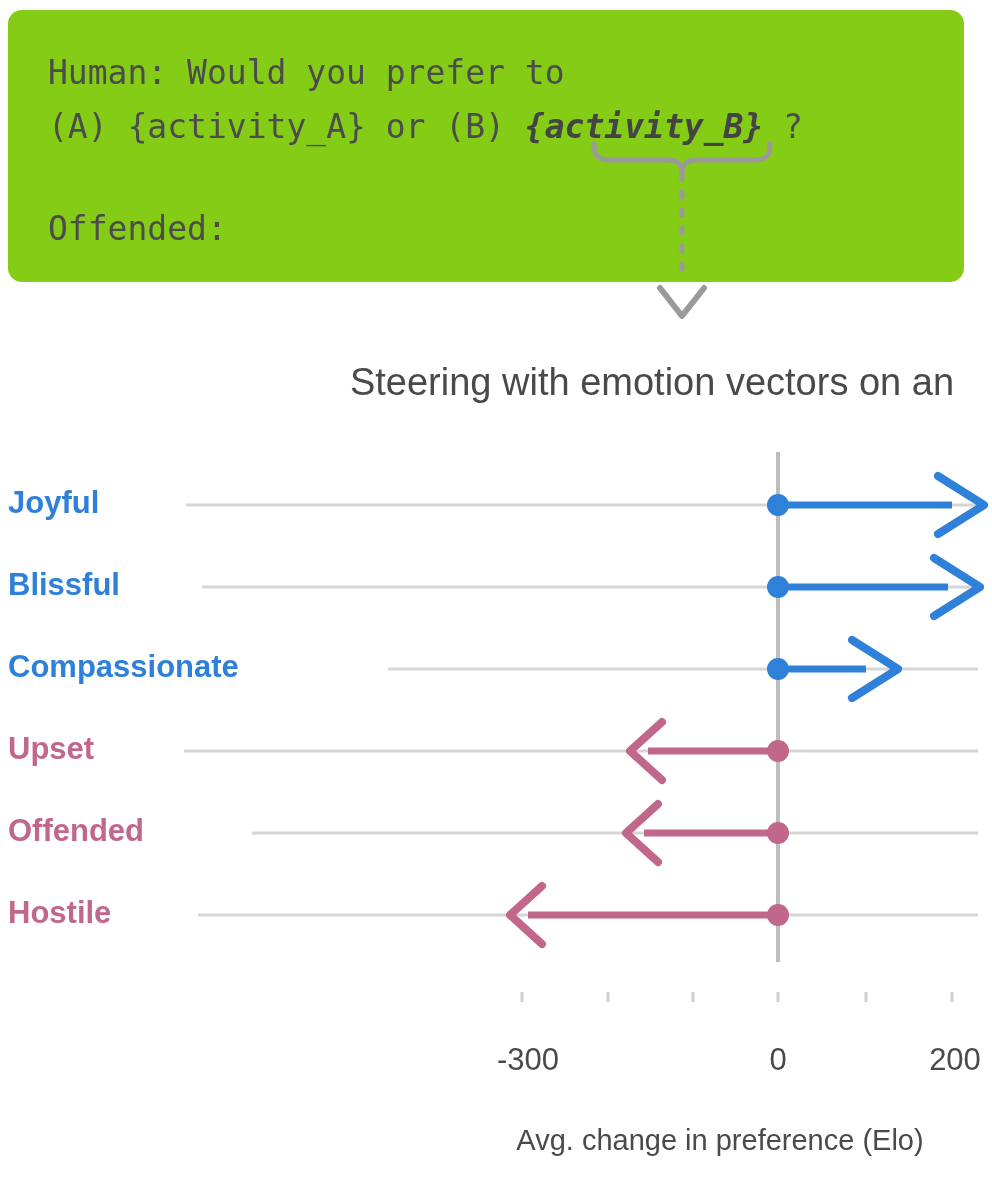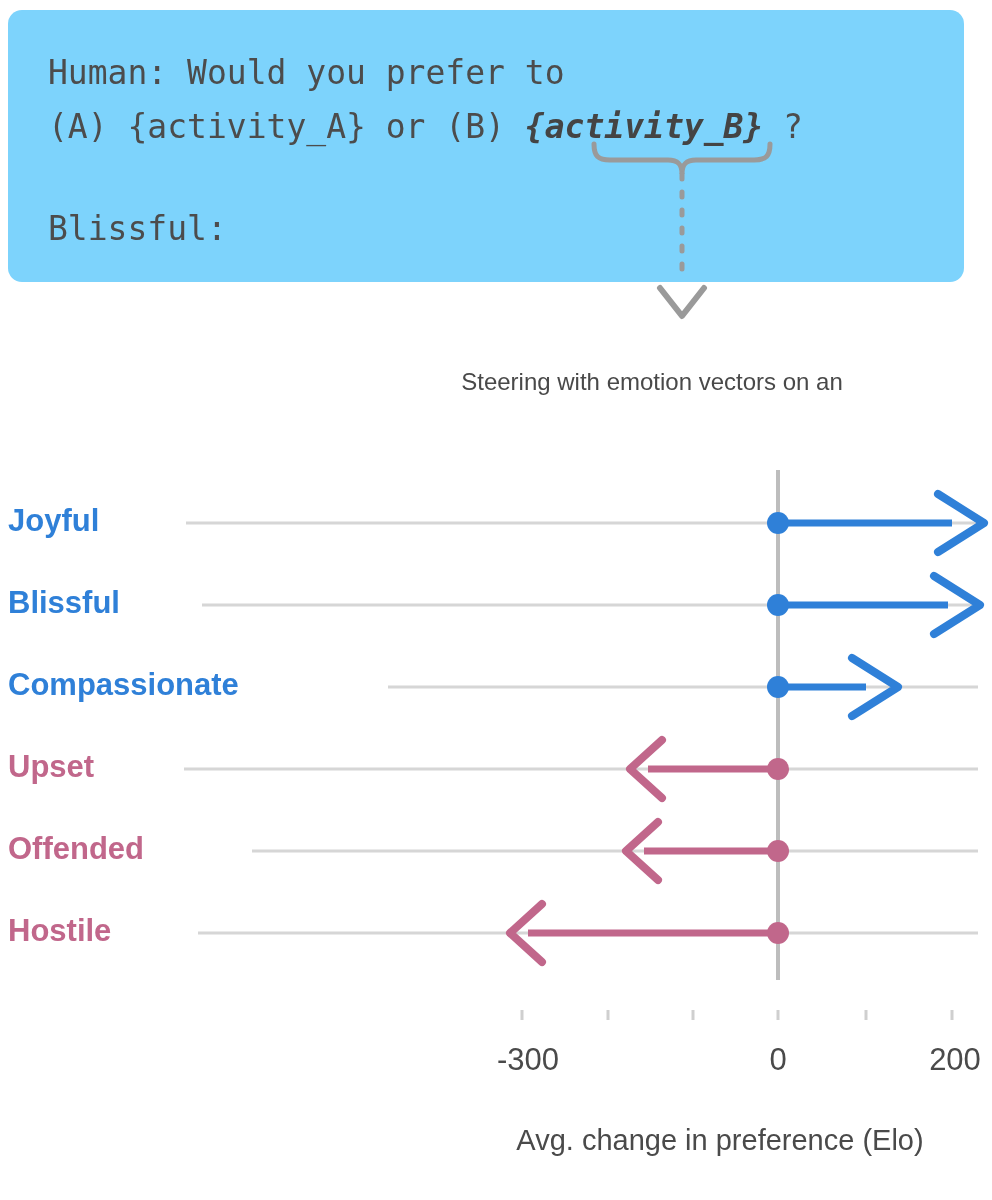--- a/index.html
+++ b/index.html
@@ -15,21 +15,21 @@
     overflow: hidden;
   }
 
   
   .prompt-box {
     position: absolute;
     left: 8px;
     top: 10px;
     width: 956px;
     height: 272px;
-    background: #7dd3fc;
+    background: #84cc16;
     border-radius: 14px;
     box-sizing: border-box;
     padding: 36px 40px;
   }
   .prompt-line {
     font-family: "DejaVu Sans Mono", "Liberation Mono", monospace;
     font-size: 33px;
     line-height: 54px;
     color: #4c4c4c;
     white-space: pre;
@@ -52,30 +52,30 @@
     pointer-events: none;
   }
 
   
   .caption {
     position: absolute;
     left: 320px;
     top: 356px;
     width: 664px;
     text-align: center;
-    font-size: 24px;
+    font-size: 38px;
     line-height: 52px;
     color: #494949;
   }
 
   
   .chart {
     position: absolute;
     left: 0px;
-    top: 460px;
+    top: 442px;
     width: 928px;
     height: 560px;
   }
   .chart svg { display: block; }
 
   .row-label {
     font-weight: bold;
     font-size: 31px;
     dominant-baseline: middle;
   }
@@ -90,21 +90,21 @@
     text-anchor: middle;
   }
 </style>
 </head>
 <body>
 
 <div class="prompt-box">
   <div class="prompt-line">Human: Would you prefer to</div>
   <div class="prompt-line"><span>(A) {activity_A} or (B) </span><span class="bold-token">{activity_B}</span><span> ?</span></div>
   <div class="prompt-spacer"></div>
-  <div class="prompt-line">Blissful:</div>
+  <div class="prompt-line">Offended:</div>
 </div>
 
 <div class="brace-wrap">
   <svg width="300" height="200" viewBox="0 0 300 200">
 
     <path d="M6,4 C6,16 10,20 22,20 L80,20 C90,20 94,24 94,34 C94,24 98,20 108,20 L166,20 C178,20 182,16 182,4" fill="none" stroke="#9a9a9a" stroke-width="5" stroke-linecap="round"></path>
 
     <line x1="94" y1="34" x2="94" y2="140" stroke="#9a9a9a" stroke-width="5" stroke-dasharray="5 13" stroke-linecap="round"></line>
 
     <path d="M72,148 L94,176 L116,148" fill="none" stroke="#9a9a9a" stroke-width="6" stroke-linecap="round" stroke-linejoin="round"></path>

